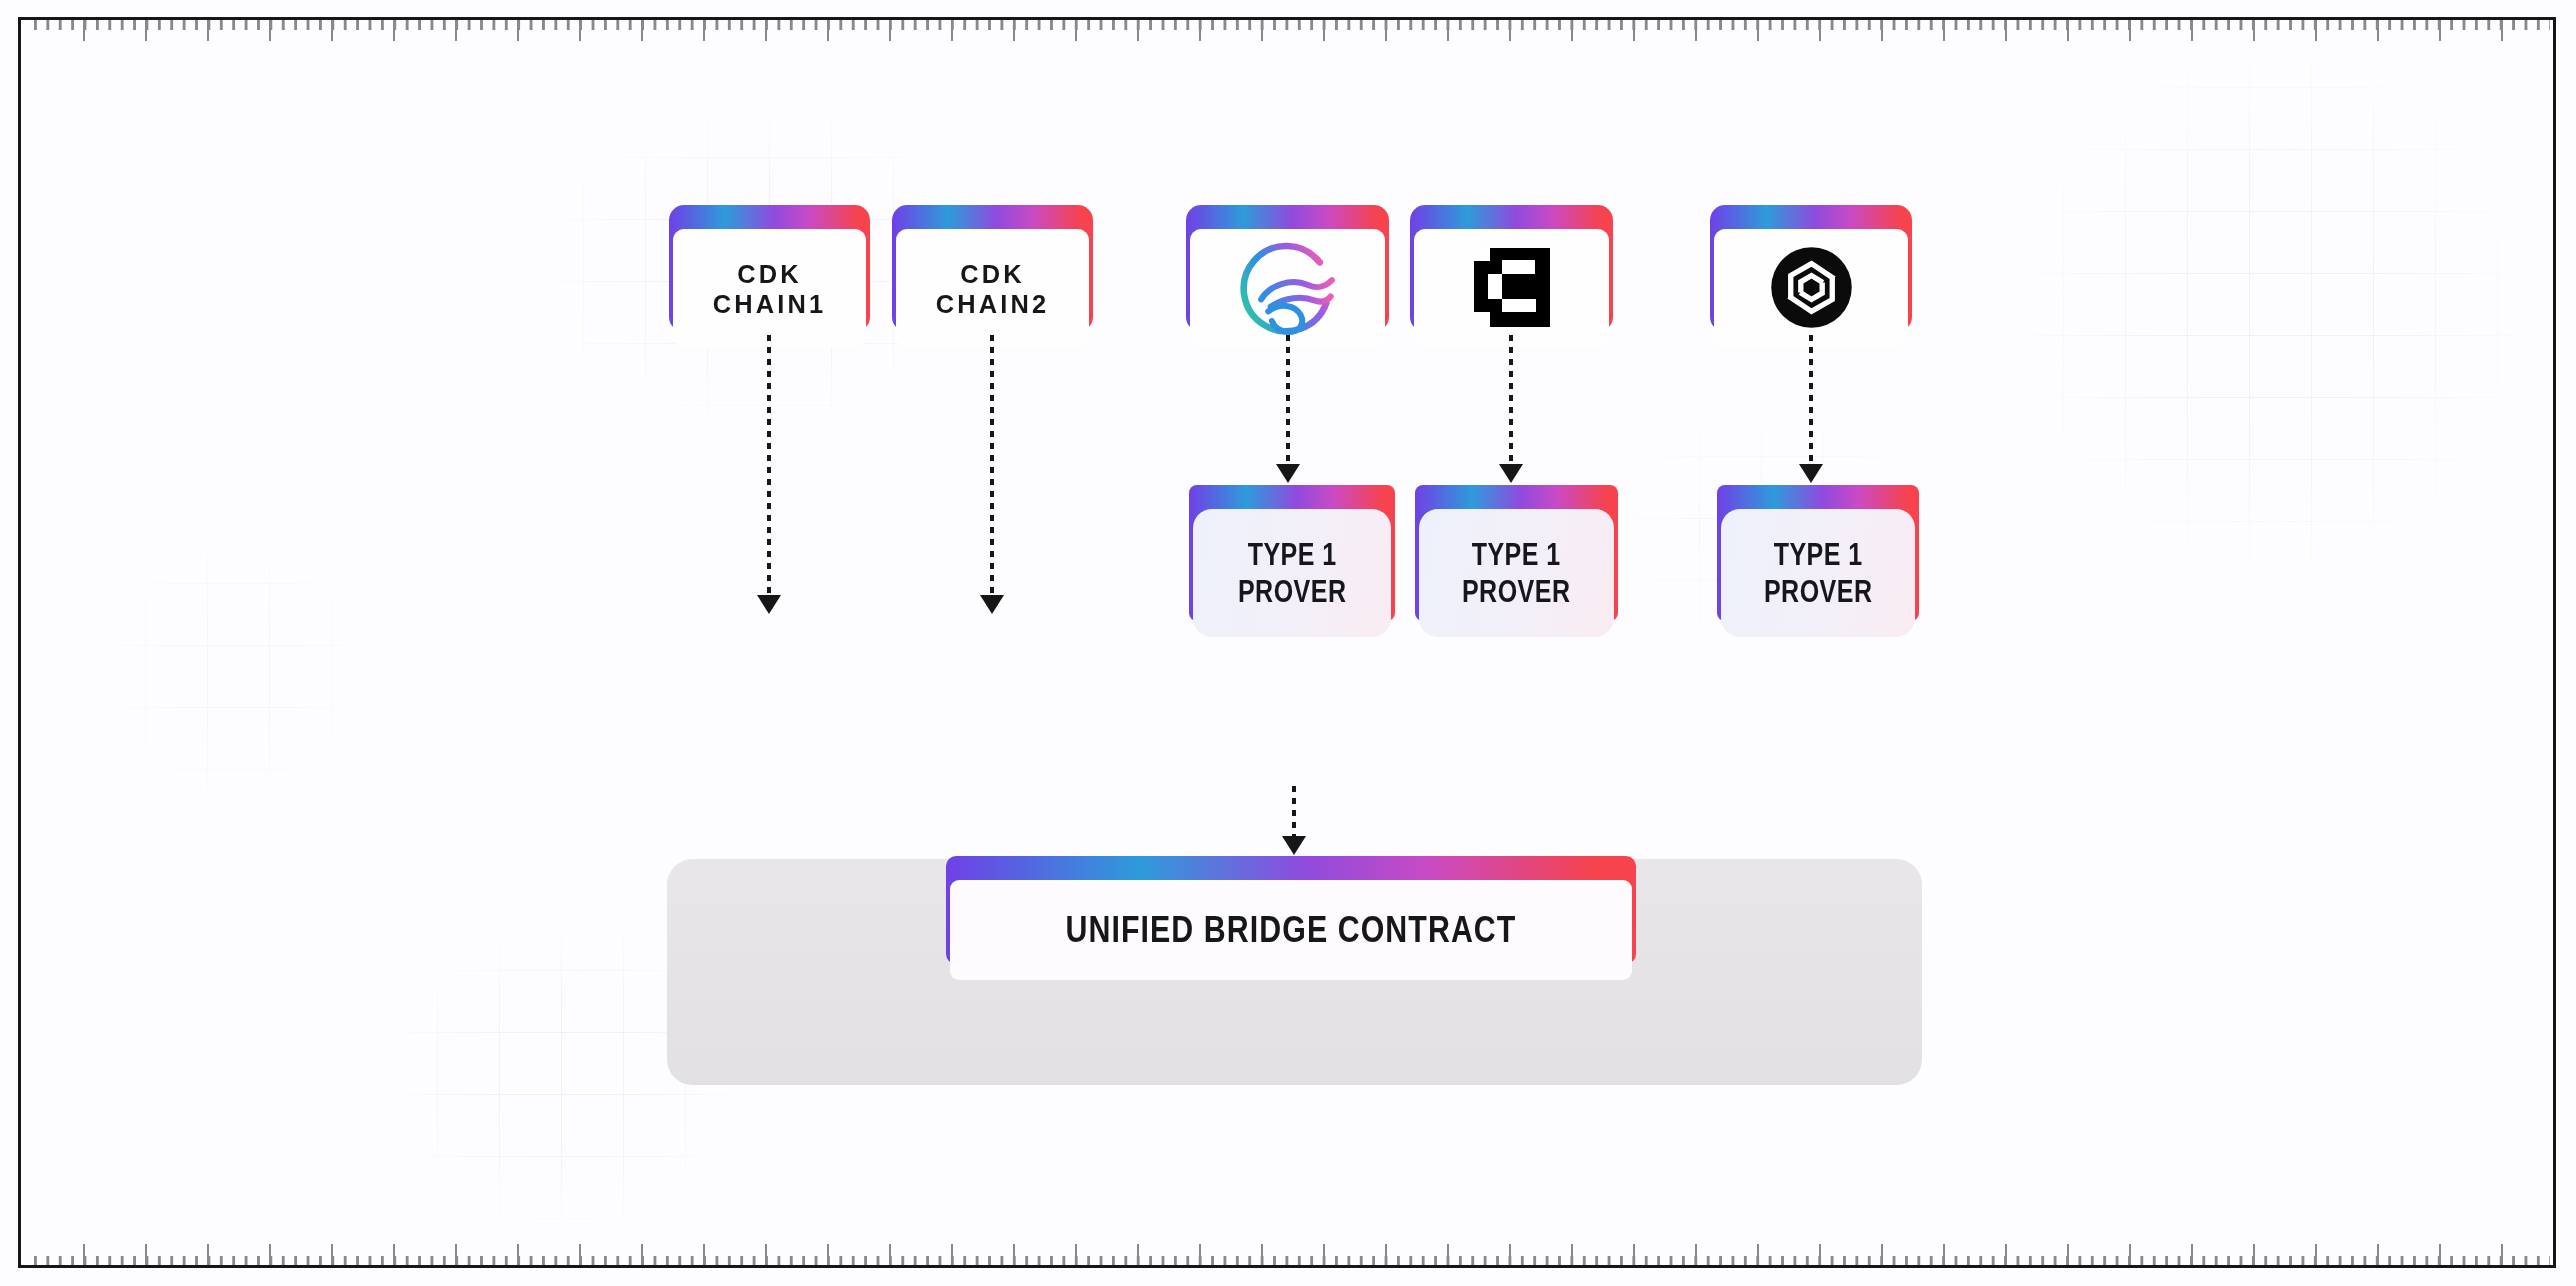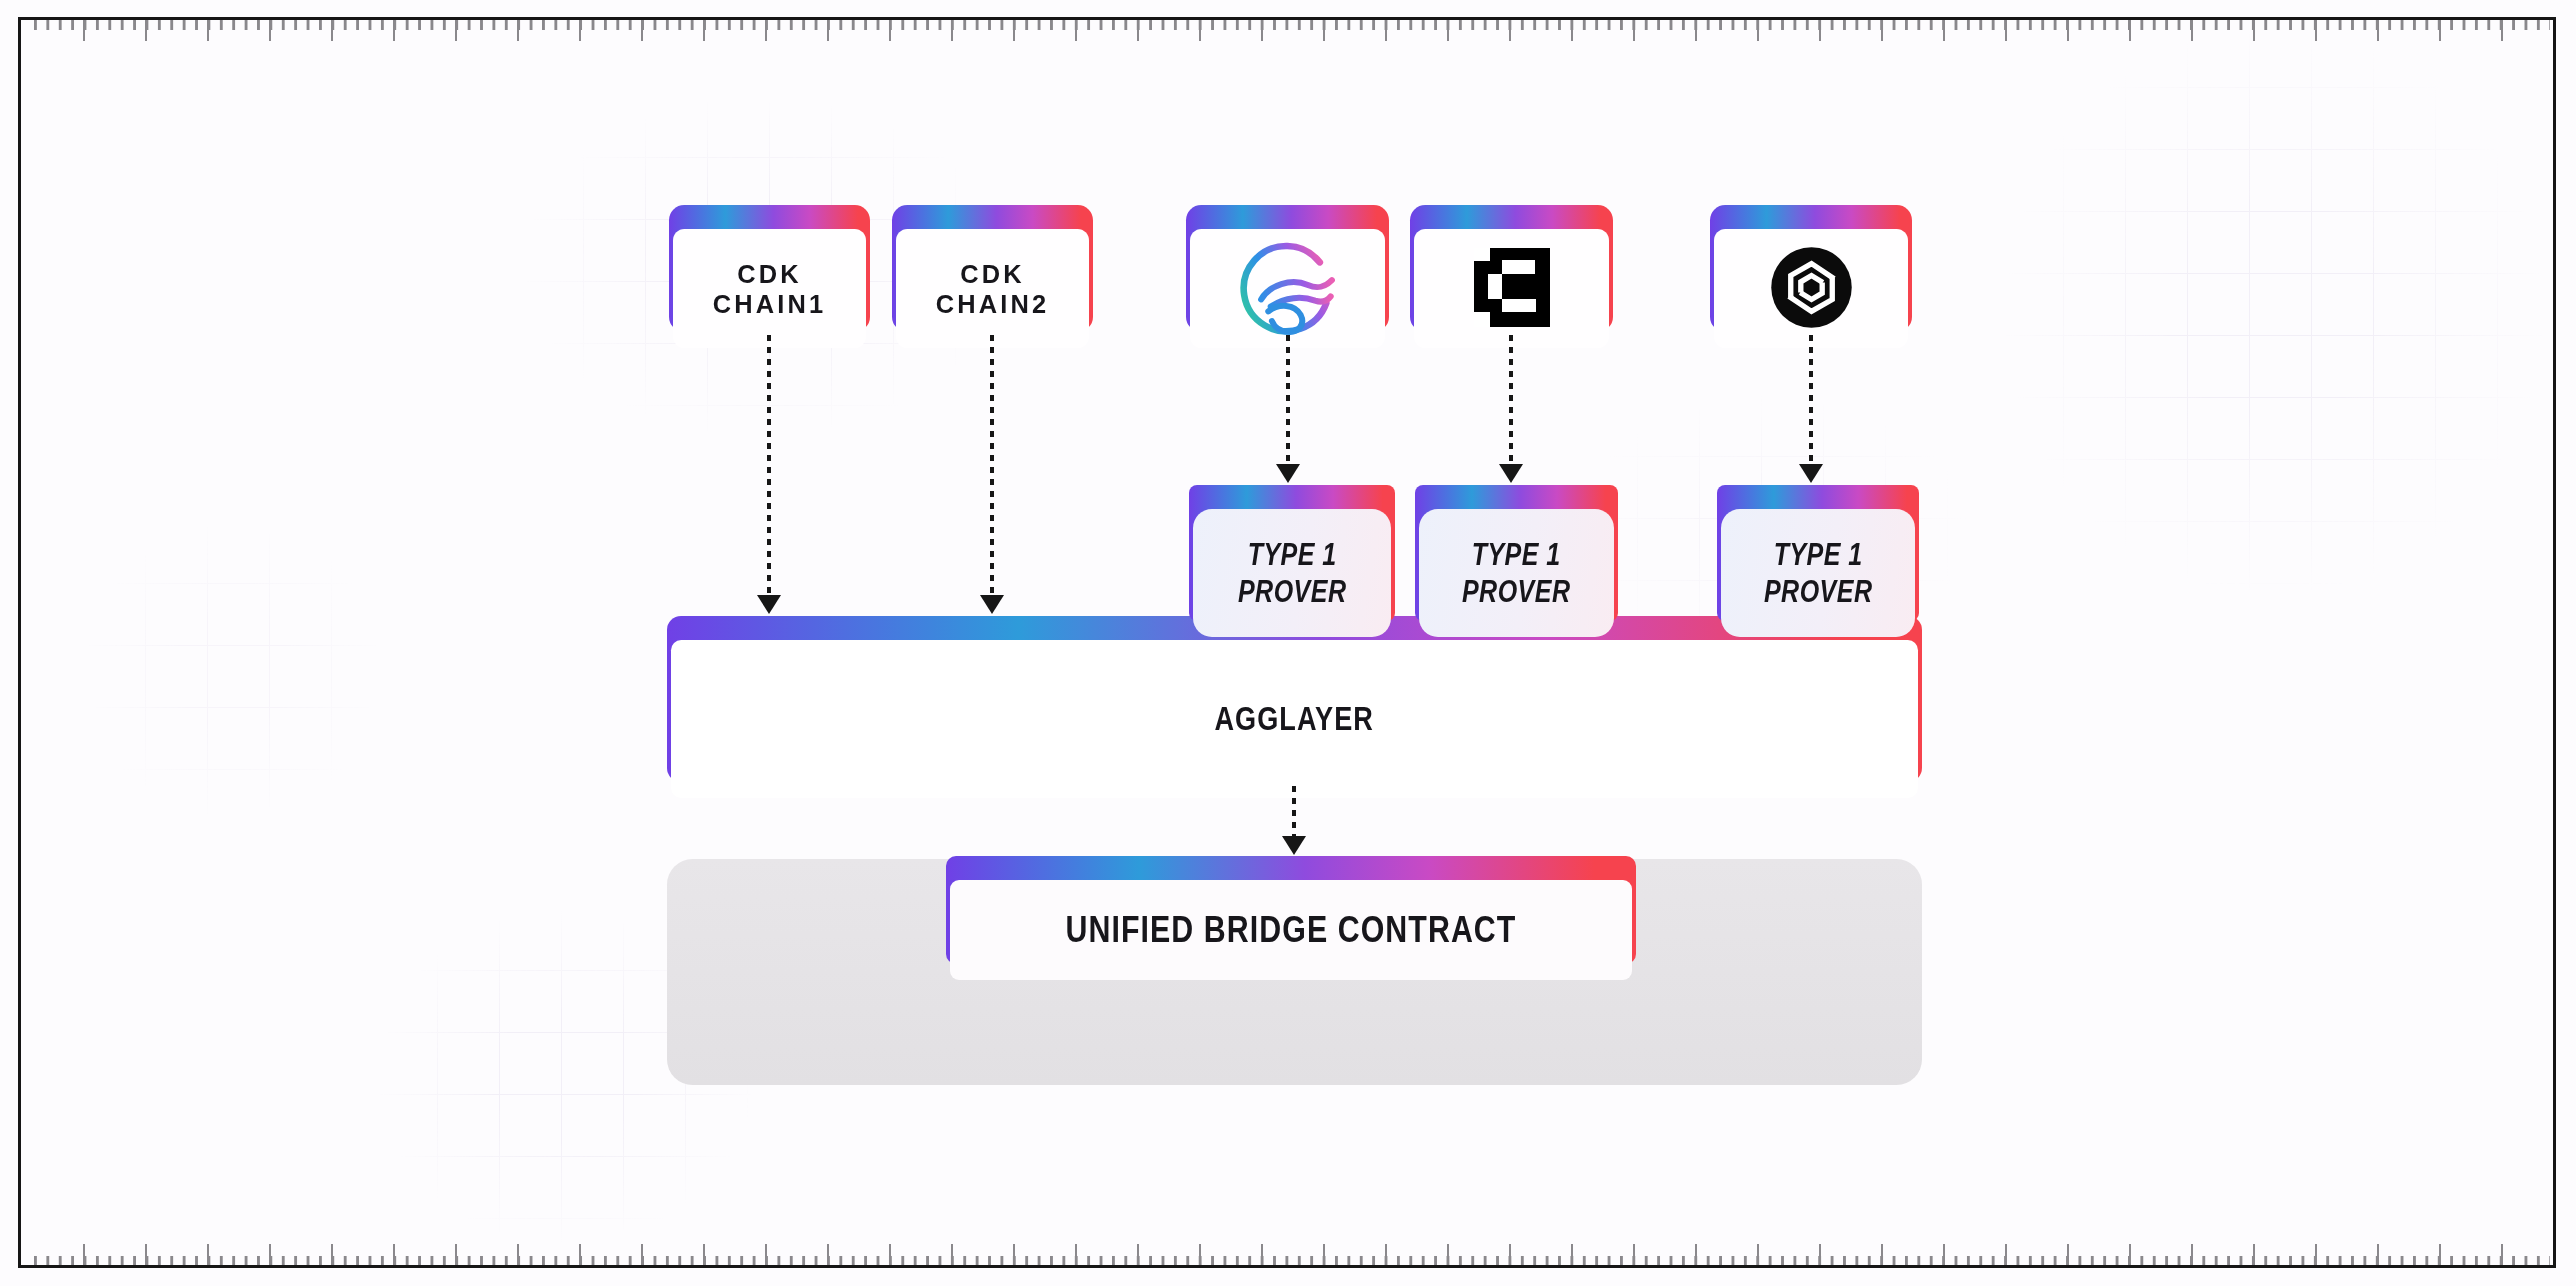--- a/index.html
+++ b/index.html
@@ -44,21 +44,21 @@
   .gbox{
     position:absolute;box-sizing:border-box;padding:3.8px;border-radius:15.2px;
     background:linear-gradient(90deg,#7040e6 0%,#2e9bda 28%,#8f4bde 52%,#c94ac4 70%,#f6434e 94%);
     z-index:10;
   }
   .gbox .inner{
     width:100%;height:100%;border-radius:11.4px;background:#fffeff;
     display:flex;flex-direction:column;align-items:center;justify-content:center;
     text-align:center;box-sizing:border-box;margin-top:20px;
   }
-  .prover{border-radius:8px;z-index:12;font-style:italic;}
+  .prover{border-radius:8px;z-index:12;}
   .prover .inner{
     border-radius:19px;
     background:linear-gradient(100deg,#edf1fb 0%,#f3eff8 55%,#f9ecf2 100%);
   }
   .agg{border-radius:14px;z-index:8;}
   .agg .inner{border-radius:10.2px;background:#ffffff;}
   .bridge{border-radius:10px;z-index:12;}
   .bridge .inner{border-radius:9px;background:#fdfbfd;}
 
   
@@ -206,25 +206,20 @@
 
   <div class="gbox prover" style="left:1717px;top:485px;width:202px;height:136px;">
     <div class="inner">
       <div class="lbl prover-lbl sq">
         <div>TYPE 1</div>
         <div>PROVER</div>
       </div>
     </div>
   </div>
 
-  <div class="gbox agg" style="left:667px;top:616px;width:1255px;height:166px;">
-    <div class="inner">
-      <span class="lbl agg-lbl sq">AGGLAYER</span>
-    </div>
-  </div>
 
   <div class="ethpanel"></div>
 
   <div class="gbox bridge" style="left:946px;top:856px;width:690px;height:108px;">
     <div class="inner">
       <span class="lbl bridge-lbl sq">UNIFIED BRIDGE CONTRACT</span>
     </div>
   </div>
 
 

